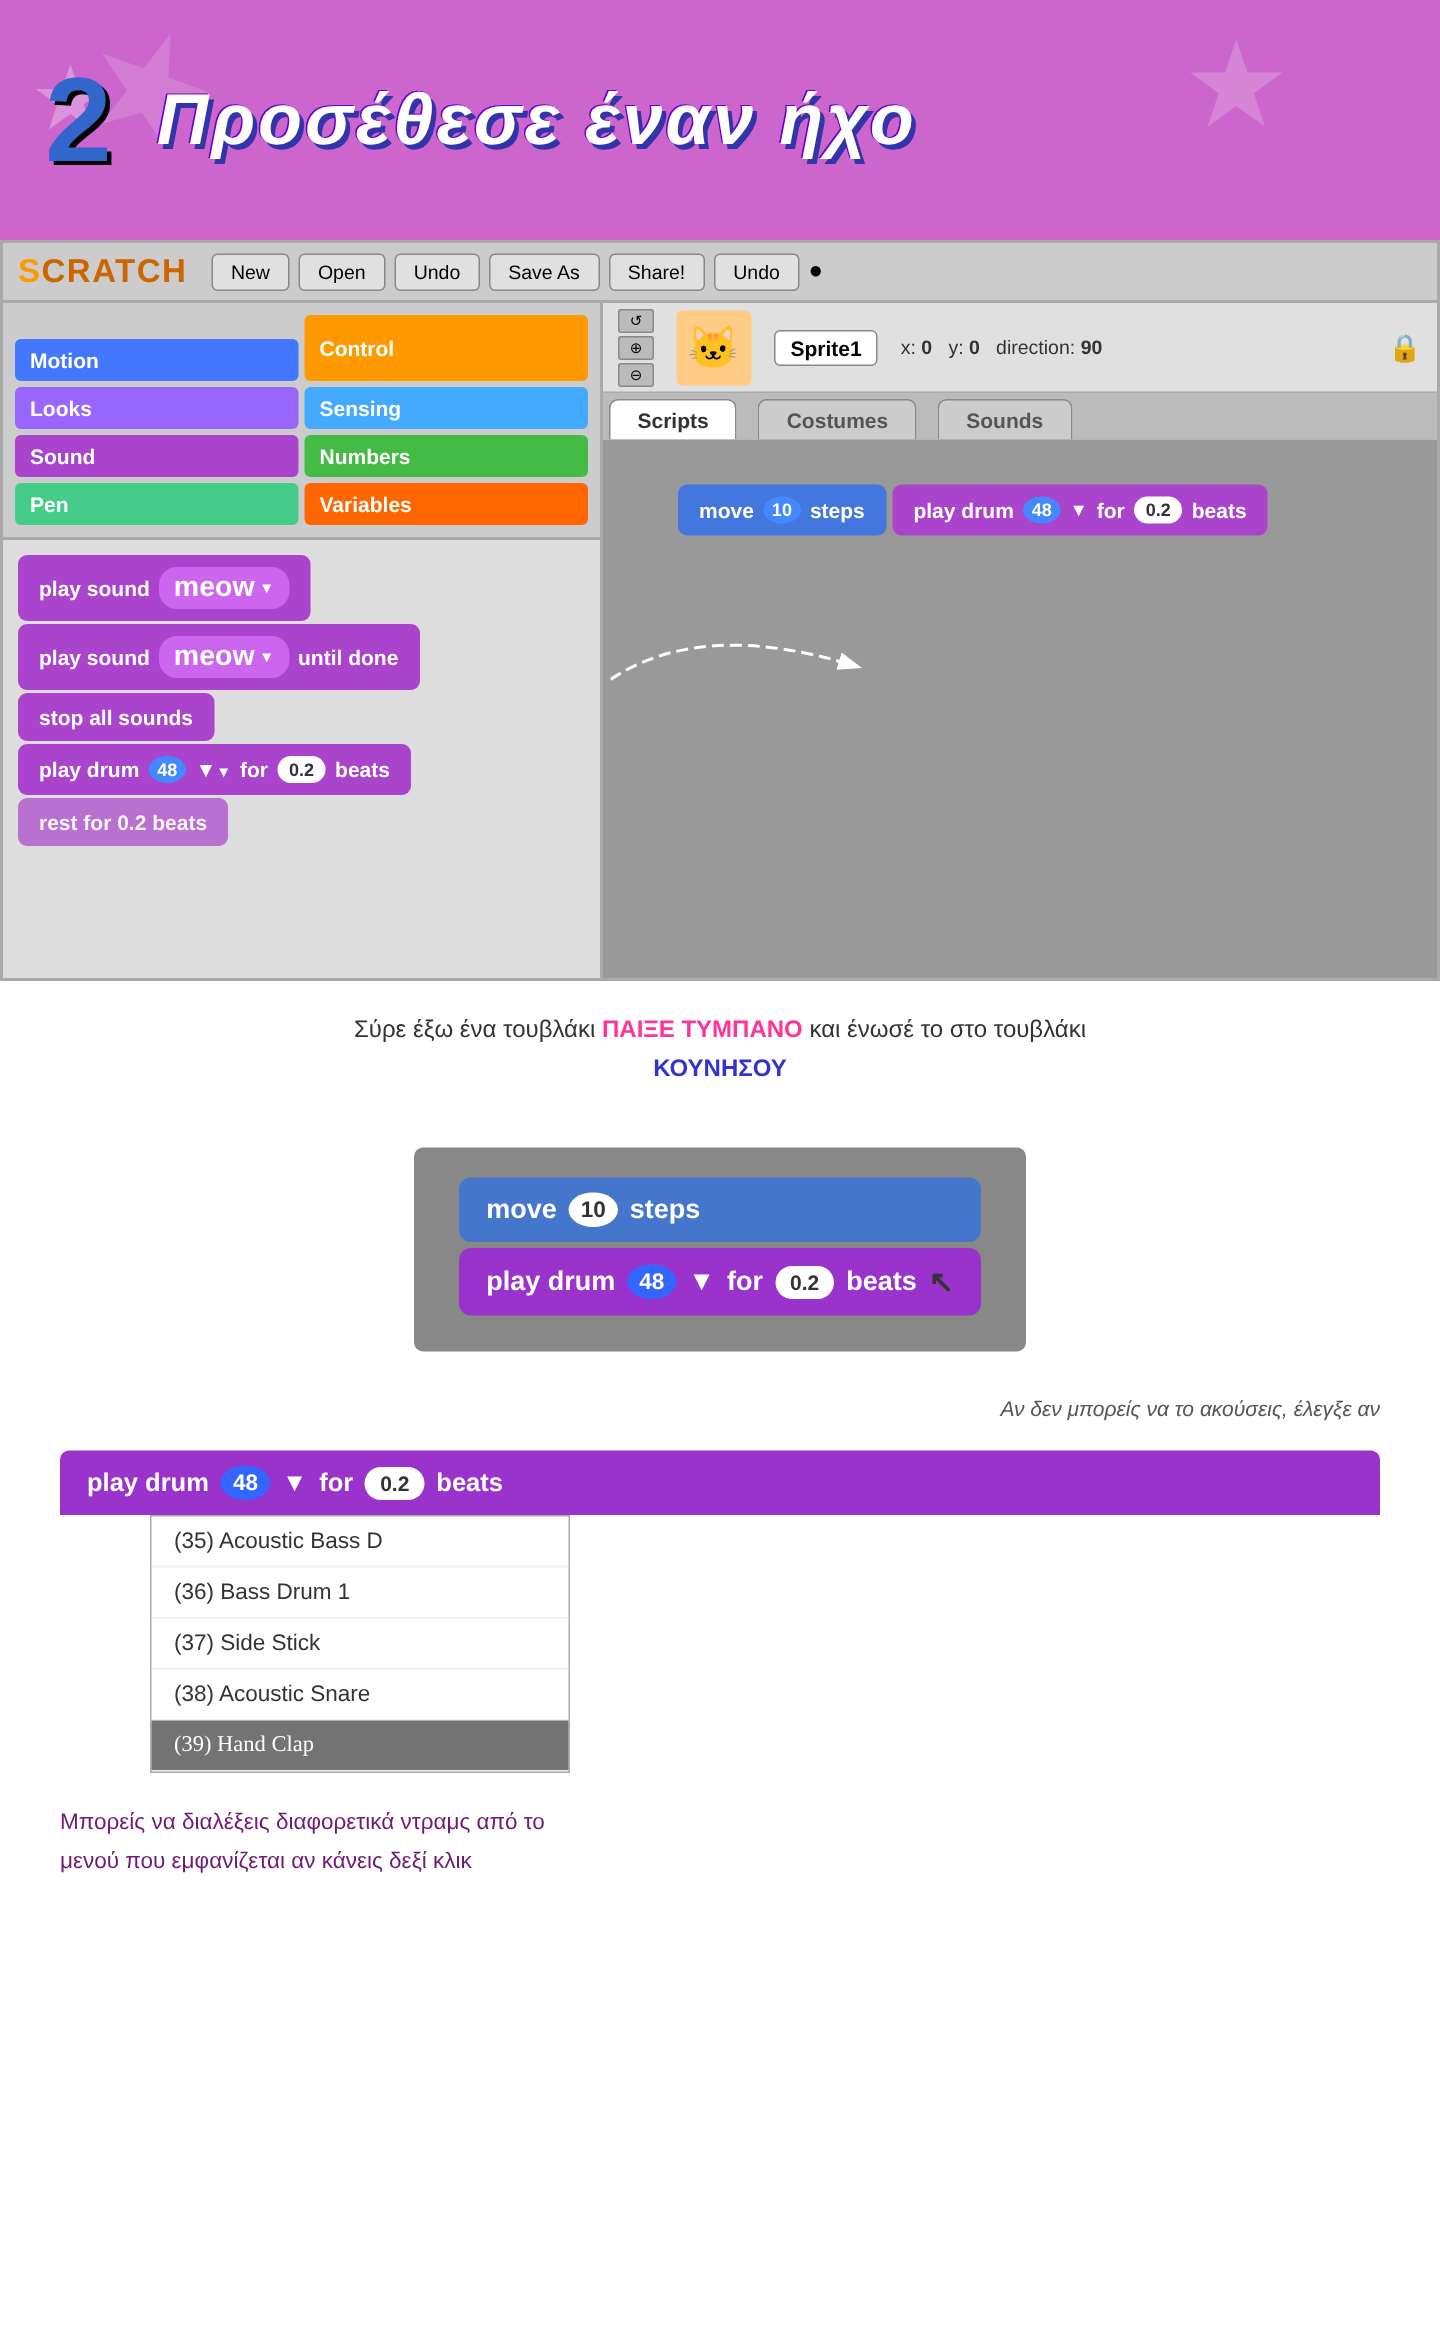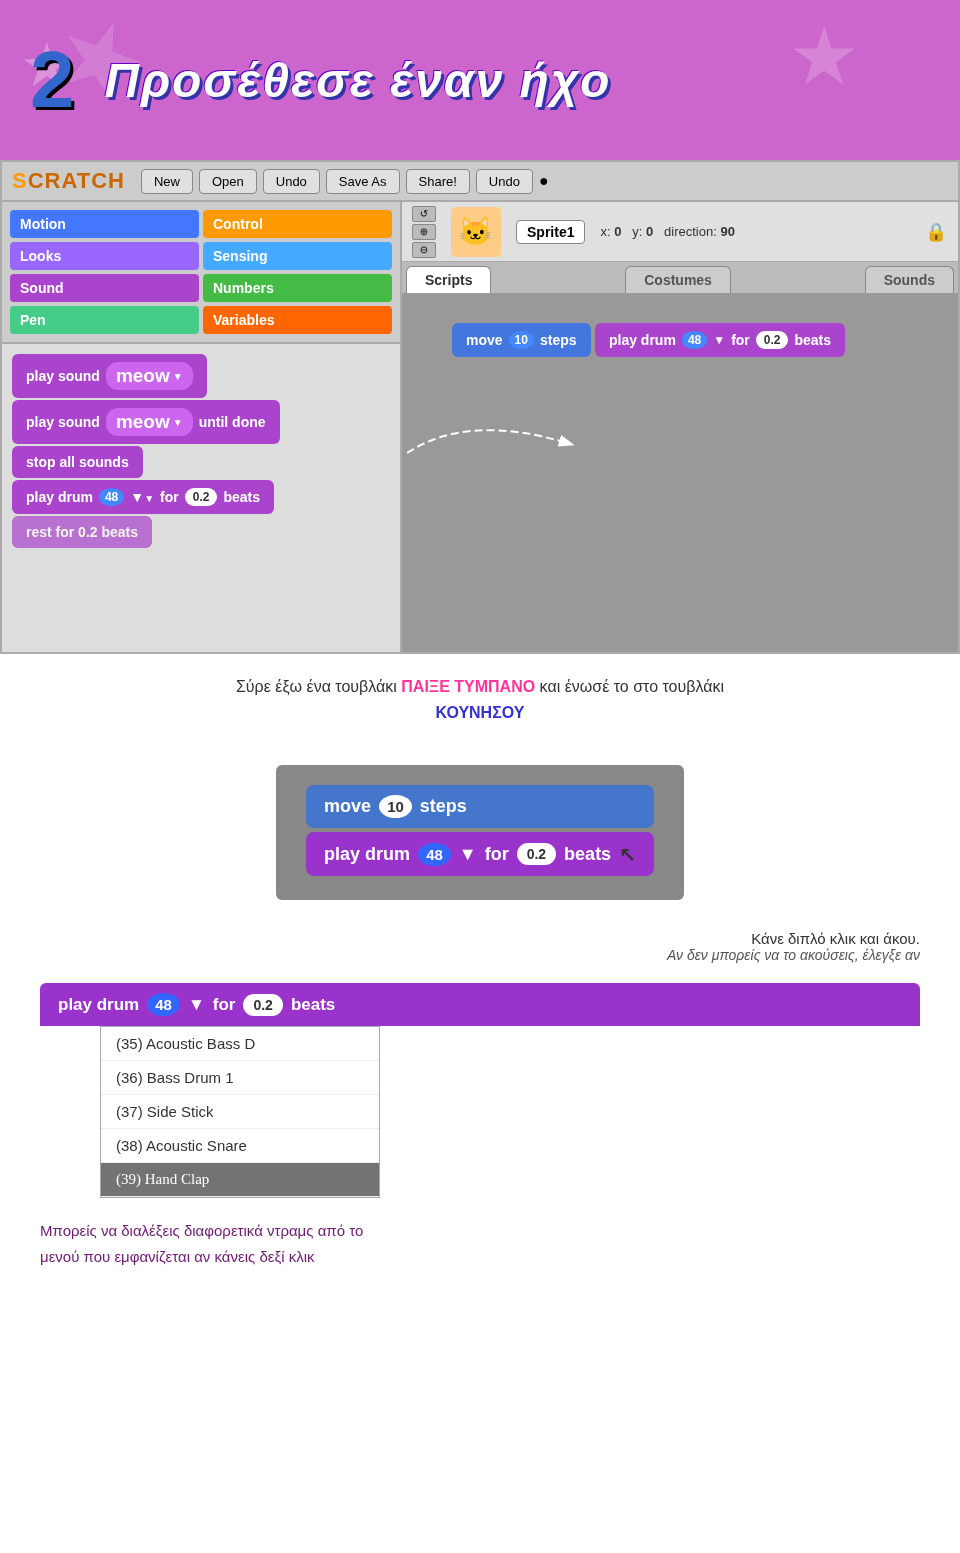--- a/index.html
+++ b/index.html
@@ -129,21 +129,21 @@
     .cat-btn {
       padding: 6px 10px;
       border-radius: 4px;
       font-size: 14px;
       font-weight: bold;
       cursor: pointer;
       border: none;
       color: #fff;
       text-align: left;
     }
-    .cat-motion { background: #4477ff; }
+    .cat-motion { background: #4477ff; margin-top: 16px; }
     .cat-control { background: #ff9900; }
     .cat-looks { background: #9966ff; }
     .cat-sensing { background: #44aaff; }
     .cat-sound { background: #aa44cc; }
     .cat-numbers { background: #44bb44; }
     .cat-pen { background: #44cc88; }
     .cat-variables { background: #ff6600; }
 
     
     .blocks-area {
@@ -253,24 +253,23 @@
       color: #333;
     }
     .sprite-lock {
       margin-left: auto;
       font-size: 18px;
     }
 
     
     .script-tabs {
       display: flex;
-      gap: 2px;
+      gap: 14px;
       padding: 4px 4px 0;
       background: #bbbbbb;
-      justify-content: space-between;
     }
     .script-tab {
       padding: 5px 18px;
       border-radius: 6px 6px 0 0;
       font-size: 14px;
       font-weight: bold;
       cursor: pointer;
       border: 1px solid #888;
       border-bottom: none;
     }
@@ -592,21 +591,20 @@
       <span>▼</span>
       <span>for</span>
       <span class="preview-val">0.2</span>
       <span>beats</span>
       <span class="cursor-icon">↖</span>
     </div>
   </div>
 </div>
 
 <div class="right-text-block">
-  <p>Κάνε διπλό κλικ και άκου.</p>
   <p class="italic">Αν δεν μπορείς να το ακούσεις, έλεγξε αν</p>
 </div>
 
 <div class="dropdown-section">
   <div class="dropdown-block-area">
     <div class="dropdown-block-header">
       <span>play drum</span>
       <span class="preview-num-blue">48</span>
       <span>▼</span>
       <span>for</span>

